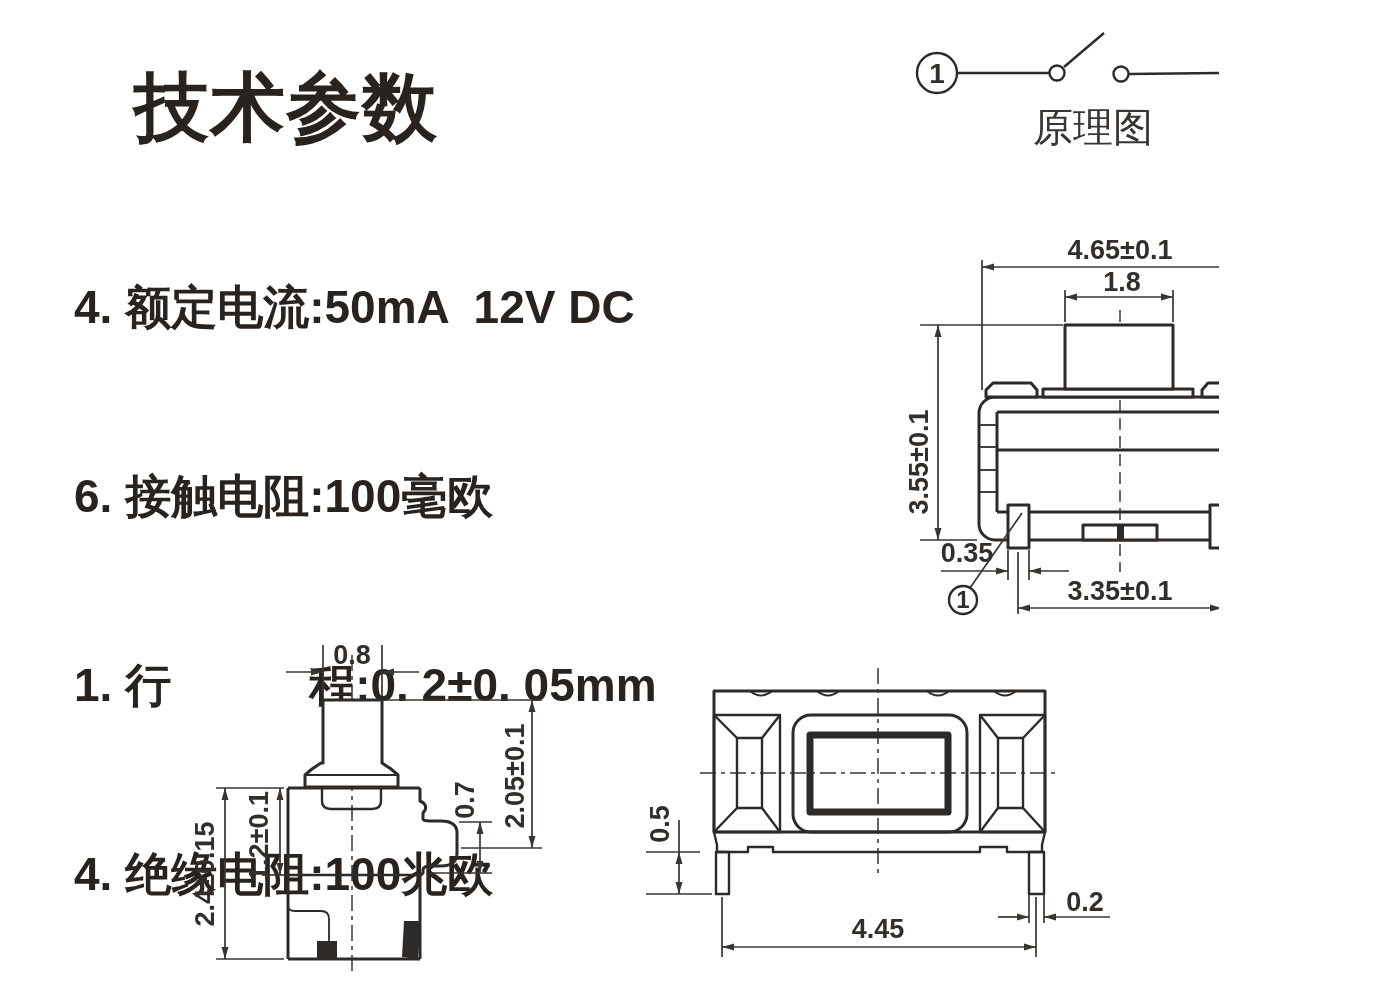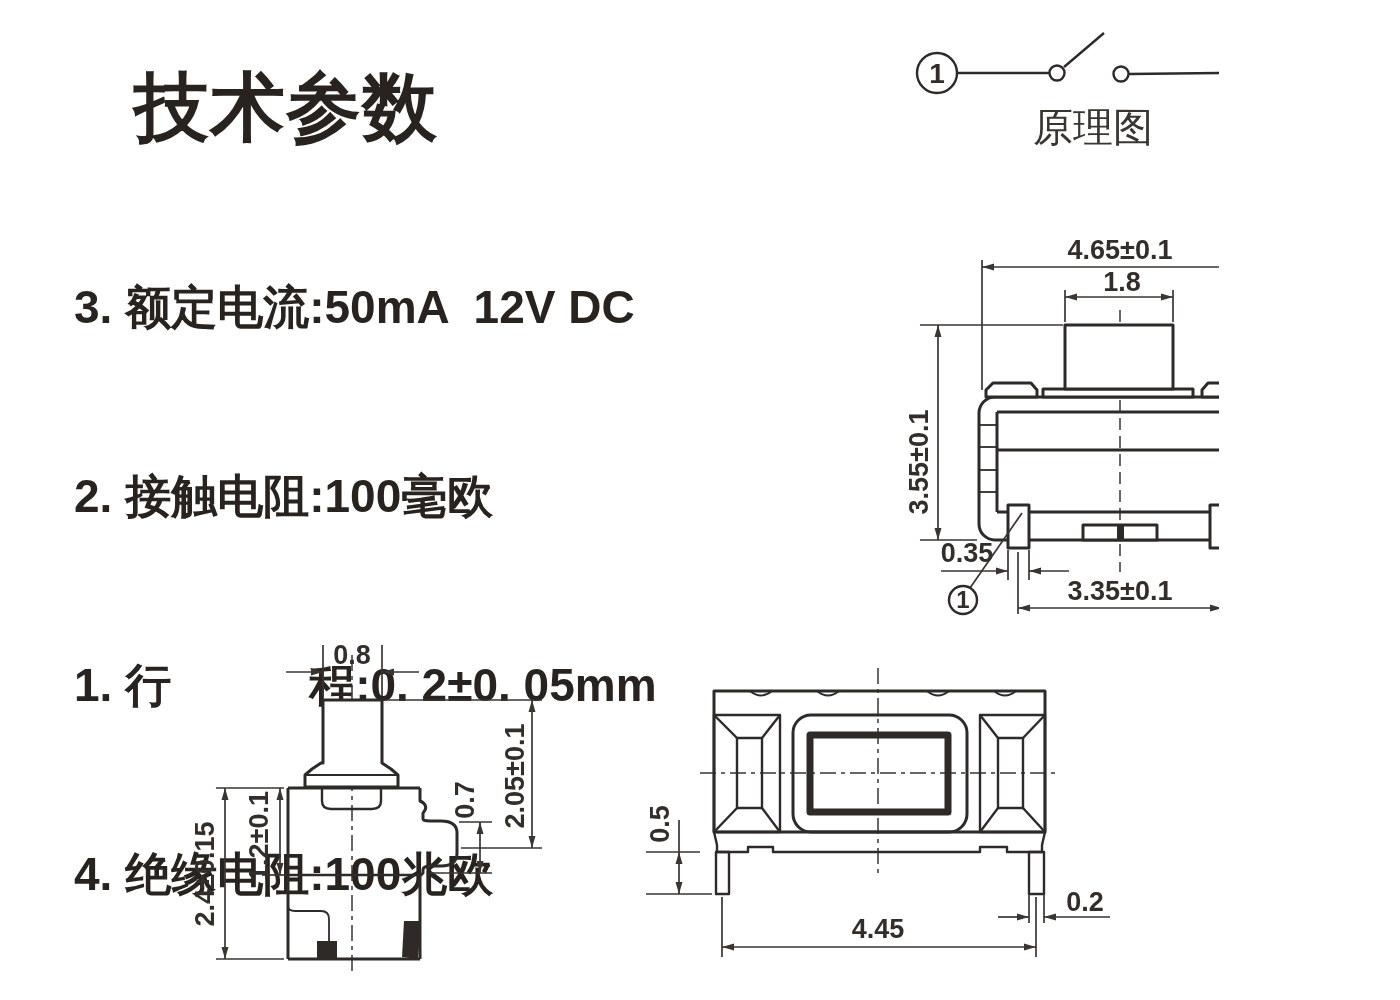--- a/index.html
+++ b/index.html
@@ -33,22 +33,22 @@
   text.cjk { font-family:"Liberation Sans",sans-serif; font-size:40px; font-weight:500; fill:#3a3531; }
 </style>
 </head>
 <body>
 
 <div class="stage">
 
   <div class="title">技术参数</div>
 
   <div class="specs">
-    <div>3. 额定电流:50mA  12V DC</div>
-    <div>2. 接触电阻:100毫欧</div>
+    <div>4. 额定电流:50mA  12V DC</div>
+    <div>6. 接触电阻:100毫欧</div>
     <div>1. 行　　　程:0. 2±0. 05mm</div>
     <div>4. 绝缘电阻:100兆欧</div>
     
     
     
   </div>
 
   <svg width="1400" height="1000" viewBox="0 0 1400 1000">
     <defs>
       <marker id="me" markerWidth="16" markerHeight="10" refX="14" refY="5" orient="auto" markerUnits="userSpaceOnUse">

